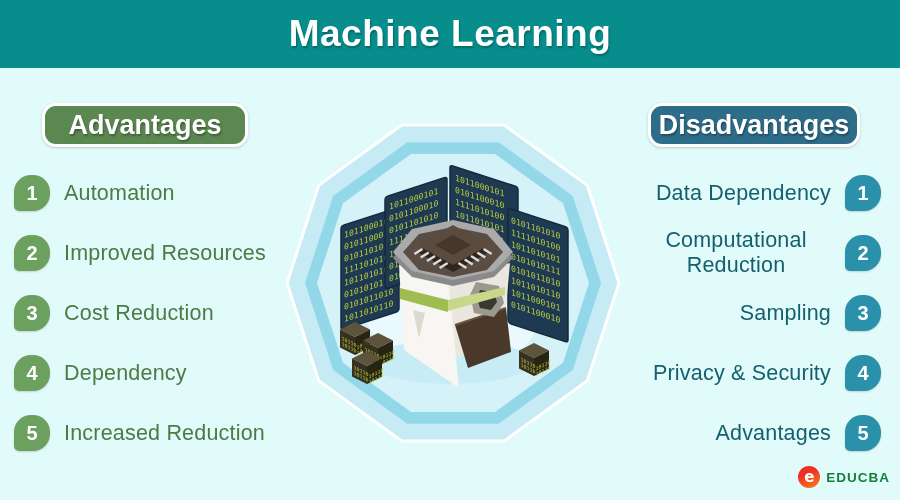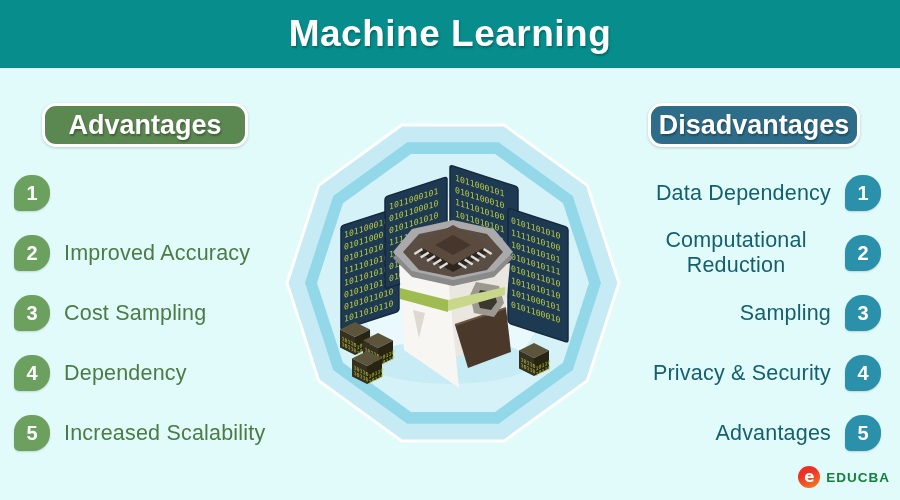--- a/index.html
+++ b/index.html
@@ -55,36 +55,37 @@
   <header class="banner">
     <h1>Machine Learning</h1>
   </header>
 
   <div class="badge adv">Advantages</div>
   <div class="badge dis">Disadvantages</div>
 
   <ul class="list left">
     <li>
       <span class="num">1</span>
+      <span class="lbl">Automation</span>
     </li>
     <li>
       <span class="num">2</span>
-      <span class="lbl">Improved Accuracy</span>
+      <span class="lbl">Improved Resources</span>
     </li>
     <li>
       <span class="num">3</span>
-      <span class="lbl">Cost Sampling</span>
+      <span class="lbl">Cost Reduction</span>
     </li>
     <li>
       <span class="num">4</span>
       <span class="lbl">Dependency</span>
     </li>
     <li>
       <span class="num">5</span>
-      <span class="lbl">Increased Scalability</span>
+      <span class="lbl">Increased Reduction</span>
     </li>
   </ul>
 
   <ul class="list right">
     <li>
       <span class="lbl">Data Dependency</span>
       <span class="num">1</span>
     </li>
     <li>
       <span class="lbl">Computational Reduction</span>

